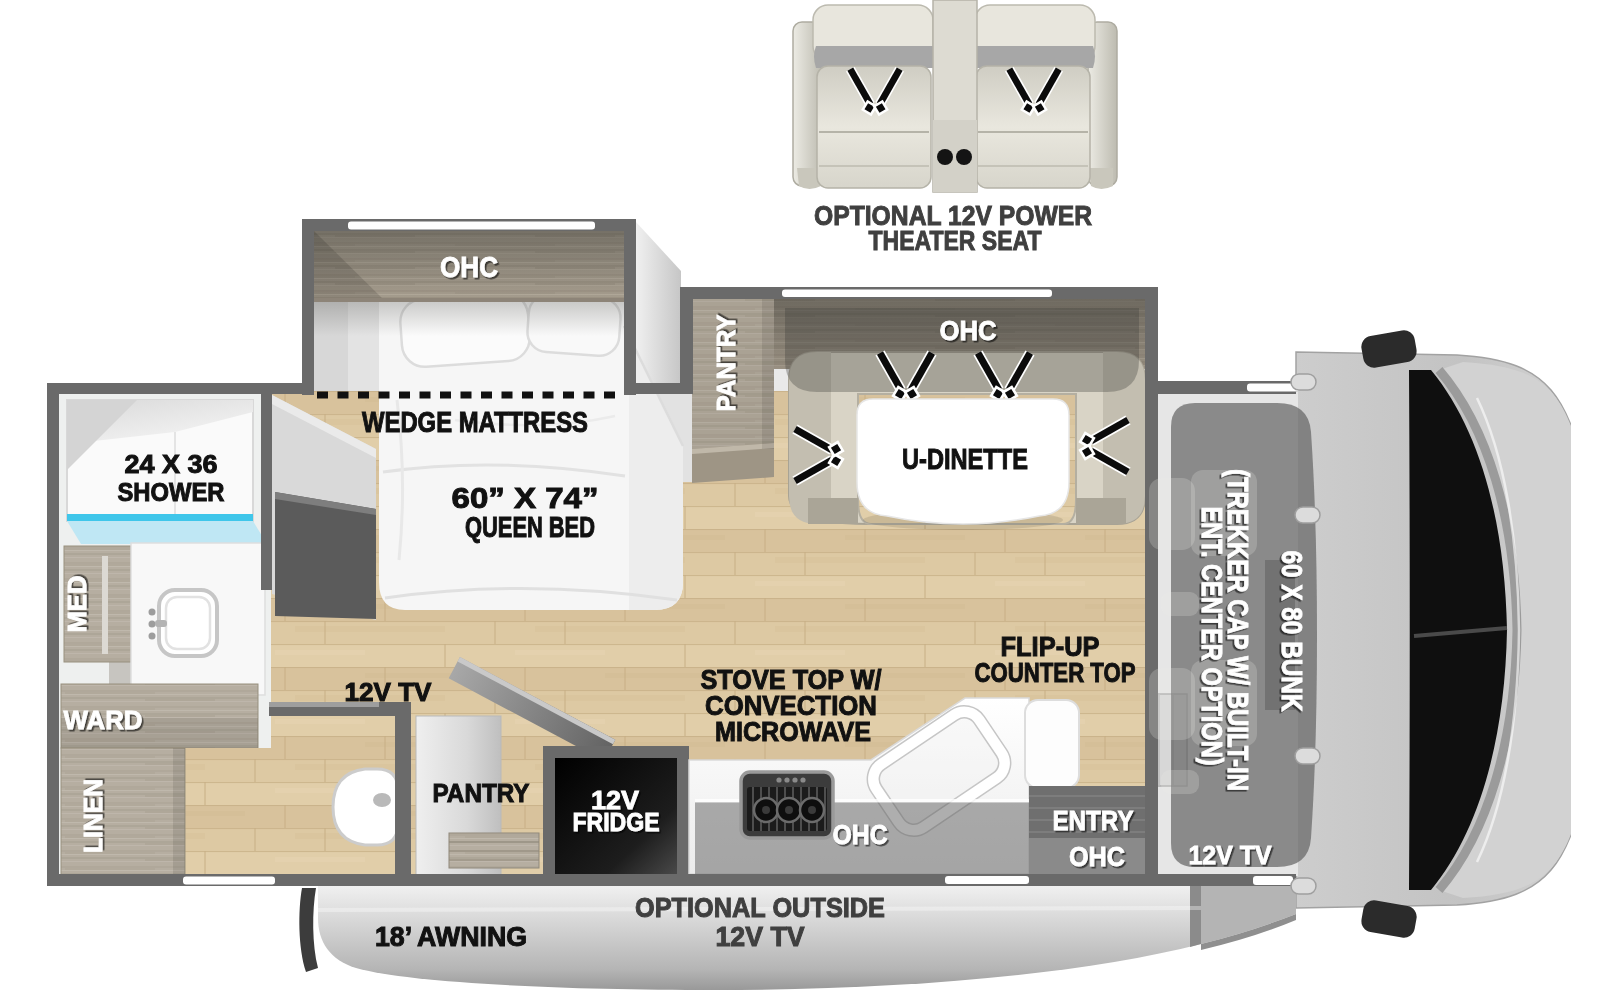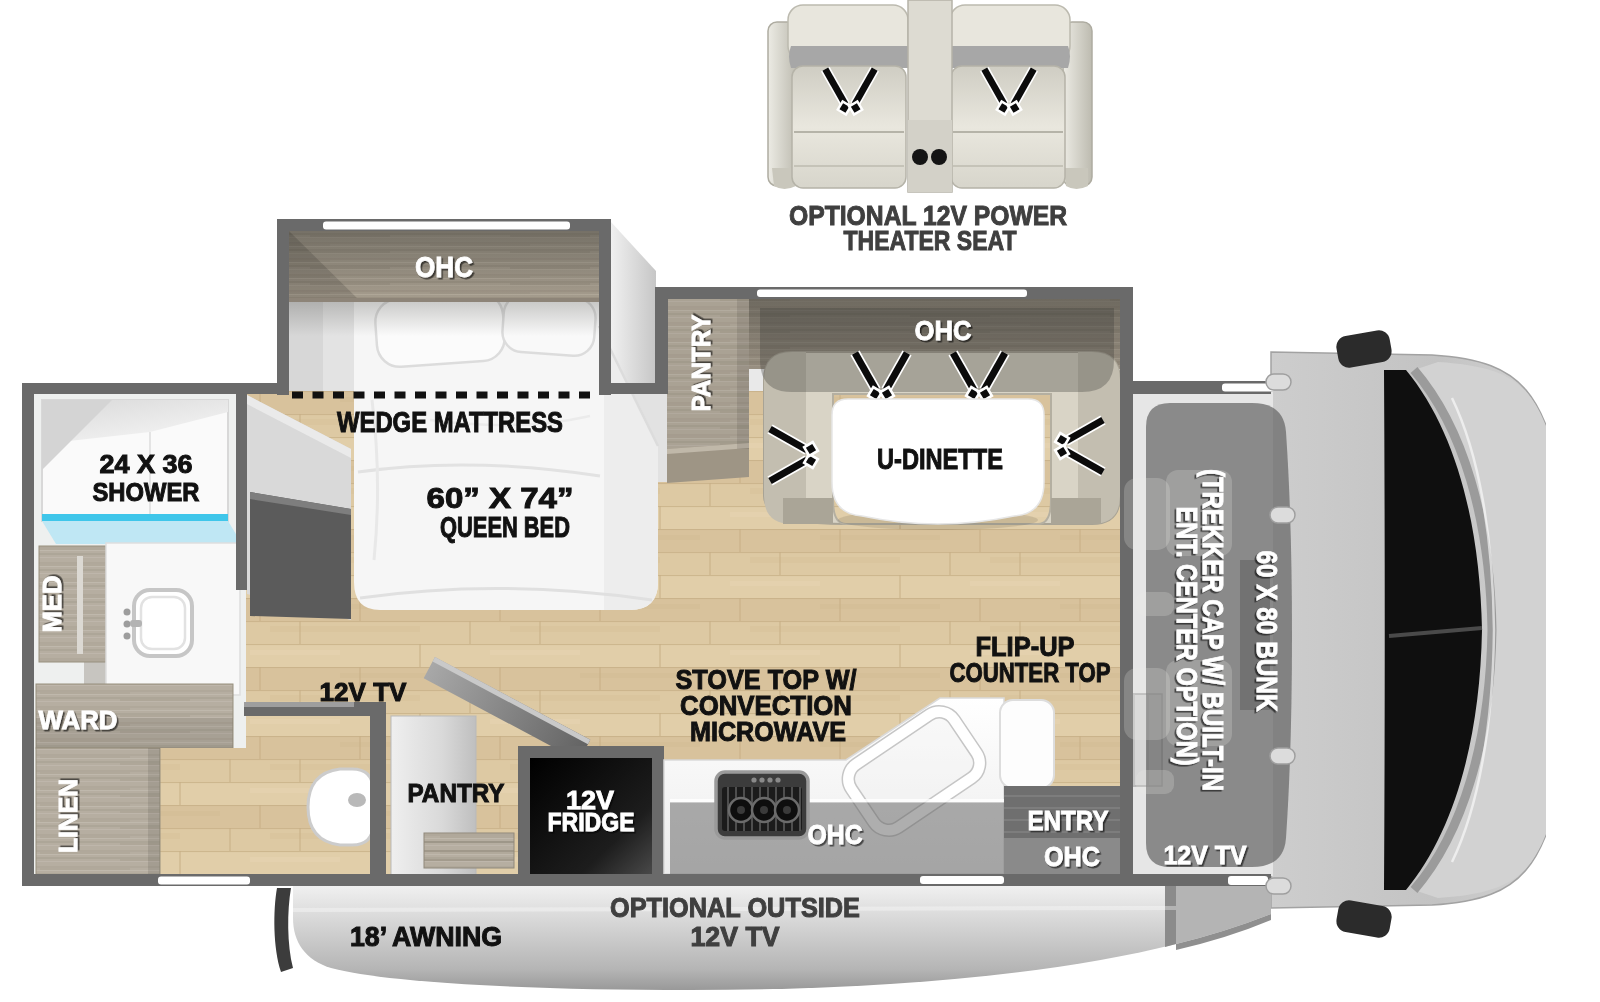--- a/index.html
+++ b/index.html
@@ -1,16 +1,16 @@
 <!DOCTYPE html>
 <html><head>
 <meta charset="utf-8">
 <style>
   html,body{margin:0;padding:0;background:#fff;}
-  #stage{width:1546px;height:1002px;position:relative;overflow:hidden;background:#fff;}
+  #stage{width:1546px;height:1002px;position:relative;overflow:hidden;background:#fff;padding-left:25px;}
   svg{display:block;}
   text{font-family:"Liberation Sans","DejaVu Sans",sans-serif;font-weight:bold;}
   .lbl-black{fill:#111111;paint-order:stroke fill;stroke:#111111;stroke-width:1;}
   .lbl-gray{fill:#3f3f3f;paint-order:stroke fill;stroke:#3f3f3f;stroke-width:1;}
   .lbl-white{fill:#ffffff;paint-order:stroke fill;stroke:#ffffff;stroke-width:0.8;}
 </style>
 </head>
 <body>
 
 <div id="stage">

